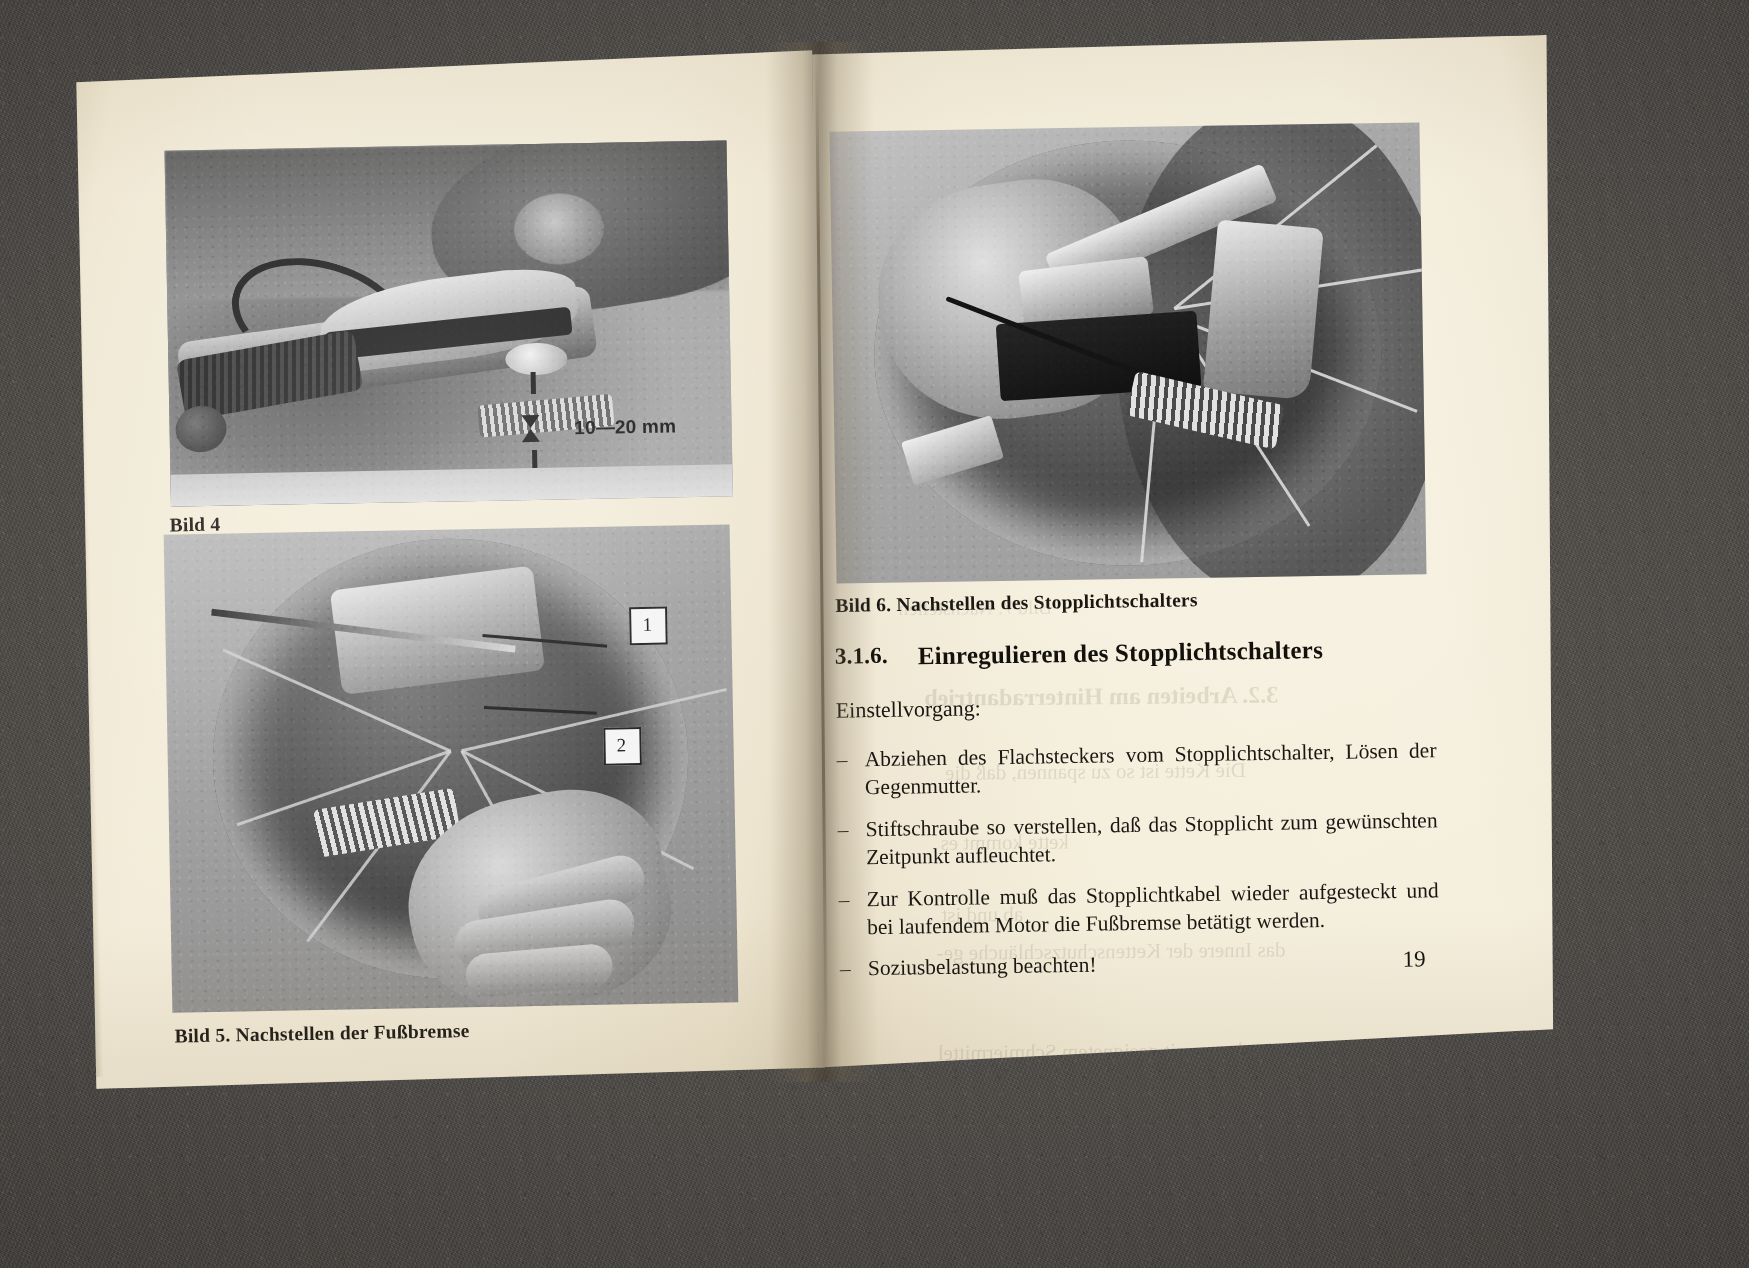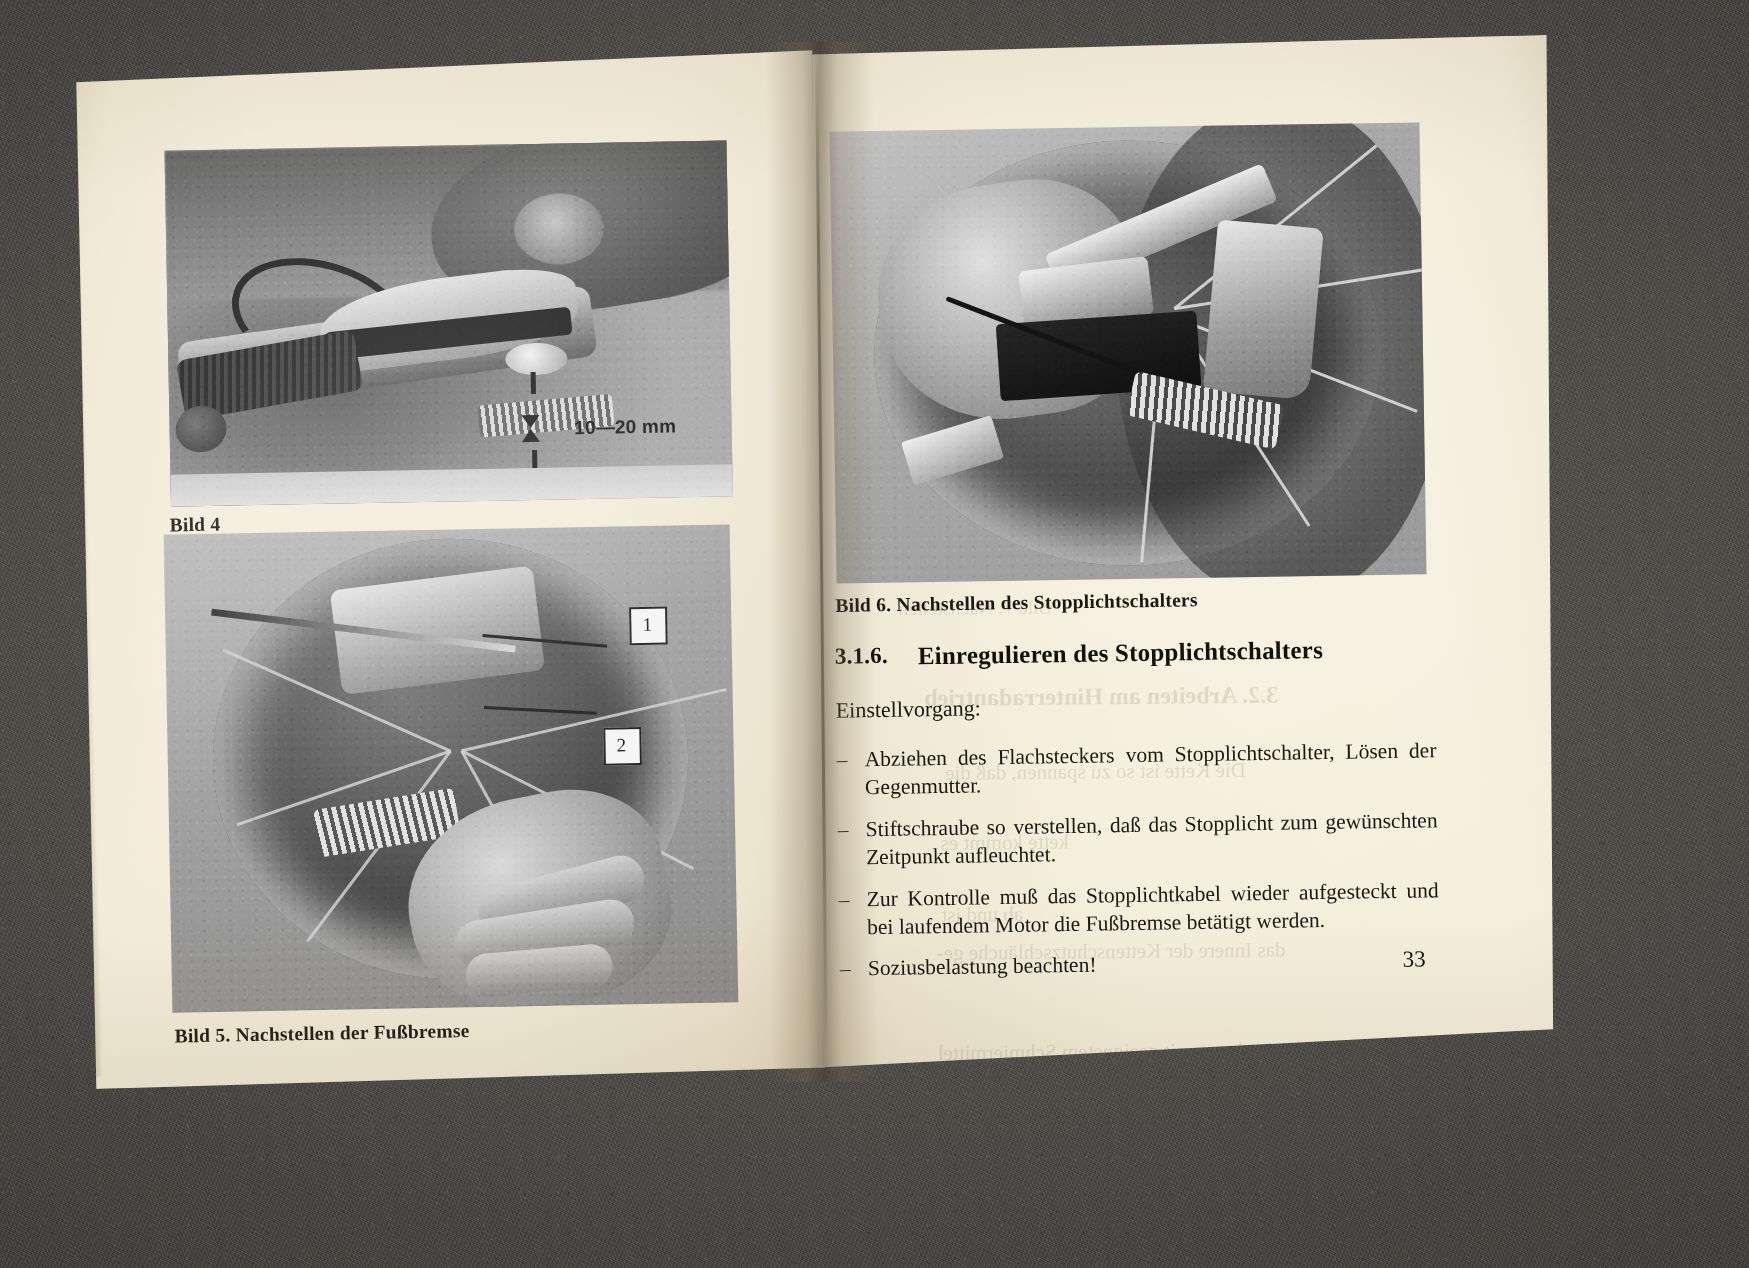--- a/index.html
+++ b/index.html
@@ -438,18 +438,18 @@
       <span class="sec-num">3.1.6.</span>
       <span>Einregulieren des Stopplichtschalters</span>
     </h2>
     <p class="lead-in">Einstellvorgang:</p>
     <ul class="steps">
       <li>Abziehen des Flachsteckers vom Stopplichtschalter, Lösen der Gegenmutter.</li>
       <li>Stiftschraube so verstellen, daß das Stopplicht zum gewünschten Zeitpunkt aufleuchtet.</li>
       <li>Zur Kontrolle muß das Stopplichtkabel wieder aufgesteckt und bei laufendem Motor die Fußbremse betätigt werden.</li>
       <li>Soziusbelastung beachten!</li>
     </ul>
-    <div id="pageno">33</div>
+    <div id="pageno">19</div>
   </div>
 
   <div id="gutter"></div>
   <div id="gutter-crease"></div>
 </div>
 
 </body></html>

